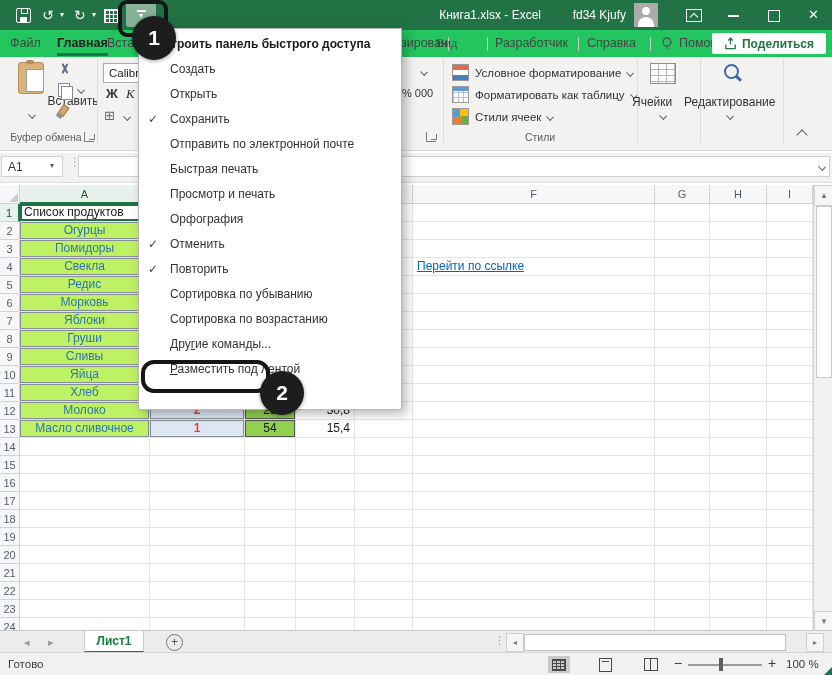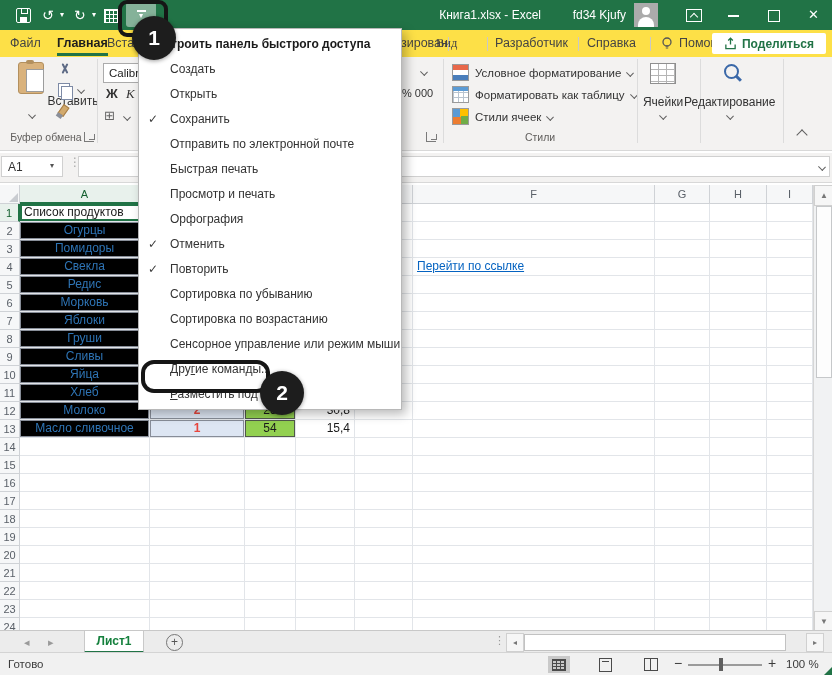--- a/index.html
+++ b/index.html
@@ -23,21 +23,21 @@
   .qdrop b{color:#fff;font-size:8px;line-height:6px;}
   .avatar{width:24px;height:24px;background:#ababab;overflow:hidden;}
   .avatar::before{content:"";position:absolute;left:8px;top:4px;width:8px;height:8px;border-radius:50%;background:#fff;}
   .avatar::after{content:"";position:absolute;left:4px;top:14px;width:16px;height:12px;border-radius:8px 8px 0 0;background:#fff;}
   .ropts{width:14px;height:11px;border:1px solid #fff;}
   .ropts::after{content:"";position:absolute;left:4px;top:4px;width:5px;height:5px;border-left:1.5px solid #fff;border-top:1.5px solid #fff;transform:rotate(45deg);}
   .wmin{width:11px;height:1.5px;background:#fff;}
   .wmax{width:10px;height:10px;border:1px solid #fff;}
   .wclose{color:#fff;font-size:13px;line-height:30px;}
   
-  #tabrow{left:0;top:30px;width:832px;height:27px;background:#fde047;border-bottom:1px solid #e1dfdd;}
+  #tabrow{left:0;top:30px;width:832px;height:27px;background:#22c55e;border-bottom:1px solid #e1dfdd;}
   .rtab{font-size:12.5px;color:#444;line-height:27px;}
   .rtab.active{font-weight:bold;color:#1e1e1e;}
   .rtab.active::after{content:"";position:absolute;left:0;right:0;bottom:1px;height:3px;background:#217346;}
   .tdiv{width:1px;height:14px;background:#c8c8c8;top:7px;}
   .share{left:712px;top:3px;width:114px;height:21px;background:#fff;border-radius:2px;
          display:flex;align-items:center;justify-content:center;gap:5px;}
   .share span{color:#217346;font-weight:bold;font-size:12px;}
   
   #ribbon{left:0;top:57px;width:832px;height:93px;background:#f3f2f1;border-bottom:1px solid #d8d8d8;}
   .gsep{width:1px;height:84px;background:#dcdcdc;top:2px;}
@@ -78,21 +78,21 @@
         grid-template-columns:20px 130px 95px 51px 59px 58px 242px 55px 57px 46px;
         grid-template-rows:19px repeat(24,18px);background:#fff;}
   .ch,.rh,.corner{background:#f6f7f8;border-right:1px solid #cfd2d6;border-bottom:1px solid #cfd2d6;
         color:#5a6068;font-size:11px;display:flex;align-items:center;justify-content:center;}
   .corner{position:relative;}
   .corner::after{content:"";position:absolute;right:1px;bottom:1px;border-left:9px solid transparent;border-bottom:9px solid #c9ccd1;}
   .ch.hl{background:#e8f1ec;color:#14602f;border-bottom:2px solid #217346;}
   .rh.hl{background:#e8f1ec;color:#14602f;border-right:2px solid #217346;}
   .cell{border-right:1px solid #e2e5e9;border-bottom:1px solid #e2e5e9;font-size:12px;line-height:17px;color:#1a1a1a;white-space:nowrap;}
   .cell.sel{box-shadow:inset 0 0 0 2px #217346;background:#fff;padding-left:4px;}
-  .cell.prod{background:#000000;box-shadow:inset 0 0 0 1px #878d98;color:#2e74b5;text-align:center;}
+  .cell.prod{background:#bef264;box-shadow:inset 0 0 0 1px #878d98;color:#2e74b5;text-align:center;}
   .cell.q{background:#dde6f3;box-shadow:inset 0 0 0 1px #878d98;color:#e8463d;text-align:center;font-weight:bold;}
   .cell.g{background:#92d050;box-shadow:inset 0 0 0 1px #50584b;text-align:center;}
   .cell.n{text-align:right;padding-right:4px;}
   .cell.l{color:#0563c1;text-decoration:underline;padding-left:4px;}
   
   #vscroll{left:813px;top:185px;width:19px;height:445px;background:#f1f2f3;border-left:1px solid #d6d6d6;}
   .sbtn{background:#f6f6f6;border:1px solid #d0d0d0;color:#777;font-size:8px;display:flex;align-items:center;justify-content:center;}
   .vthumb{left:2px;top:21px;width:14px;height:170px;background:#fdfdfd;border:1px solid #c6c8ca;}
   
   #sheetbar{left:0;top:630px;width:832px;height:22px;background:#ececec;border-top:1px solid #c8c8c8;}
@@ -213,21 +213,21 @@
     </div>
     <div class="a" style="left:452px;top:51px;display:flex;gap:6px;align-items:center;">
       <span class="i-sty" style="position:relative;"></span>
       <span class="rlabel">Стили ячеек</span>
         <span class="chev"></span>
     </div>
     <div class="a glabel" style="left:443px;top:74px;width:194px;">Стили</div>
     <span class="a gsep" style="left:637px;"></span>
 
     <span class="a i-cells" style="left:650px;top:6px;"></span>
-    <div class="a rlabel" style="left:632px;top:38px;width:62px;text-align:center;font-size:12px;">Ячейки</div>
+    <div class="a rlabel" style="left:632px;top:38px;width:62px;font-size:12px;">Ячейки</div>
     <span class="a chev" style="left:660px;top:56px;"></span>
     <span class="a gsep" style="left:700px;"></span>
 
     <span class="a i-find" style="left:724px;top:7px;"></span>
     <div class="a rlabel" style="left:684px;top:38px;width:92px;text-align:left;font-size:12px;">Редактирование</div>
     <span class="a chev" style="left:727px;top:56px;"></span>
     <span class="a gsep" style="left:783px;"></span>
     <span class="a chev-up" style="left:798px;top:74px;"></span>
   </div>
 
@@ -537,24 +537,20 @@
           <span class="chk">✓</span>
           <span>Повторить</span>
         </div>
         <div class="mi">
           <span class="chk"></span>
           <span>Сортировка по убыванию</span>
         </div>
         <div class="mi">
           <span class="chk"></span>
           <span>Сортировка по возрастанию</span>
-        </div>
-        <div class="mi">
-          <span class="chk"></span>
-          <span>Сенсорное управление или режим мыши</span>
         </div>
         <div class="mi">
           <span class="chk"></span>
           <span>Дру<u>г</u>ие команды...</span>
         </div>
         <div class="mi">
           <span class="chk"></span>
           <span><u>Р</u>азместить под лентой</span>
         </div>
       </div>

